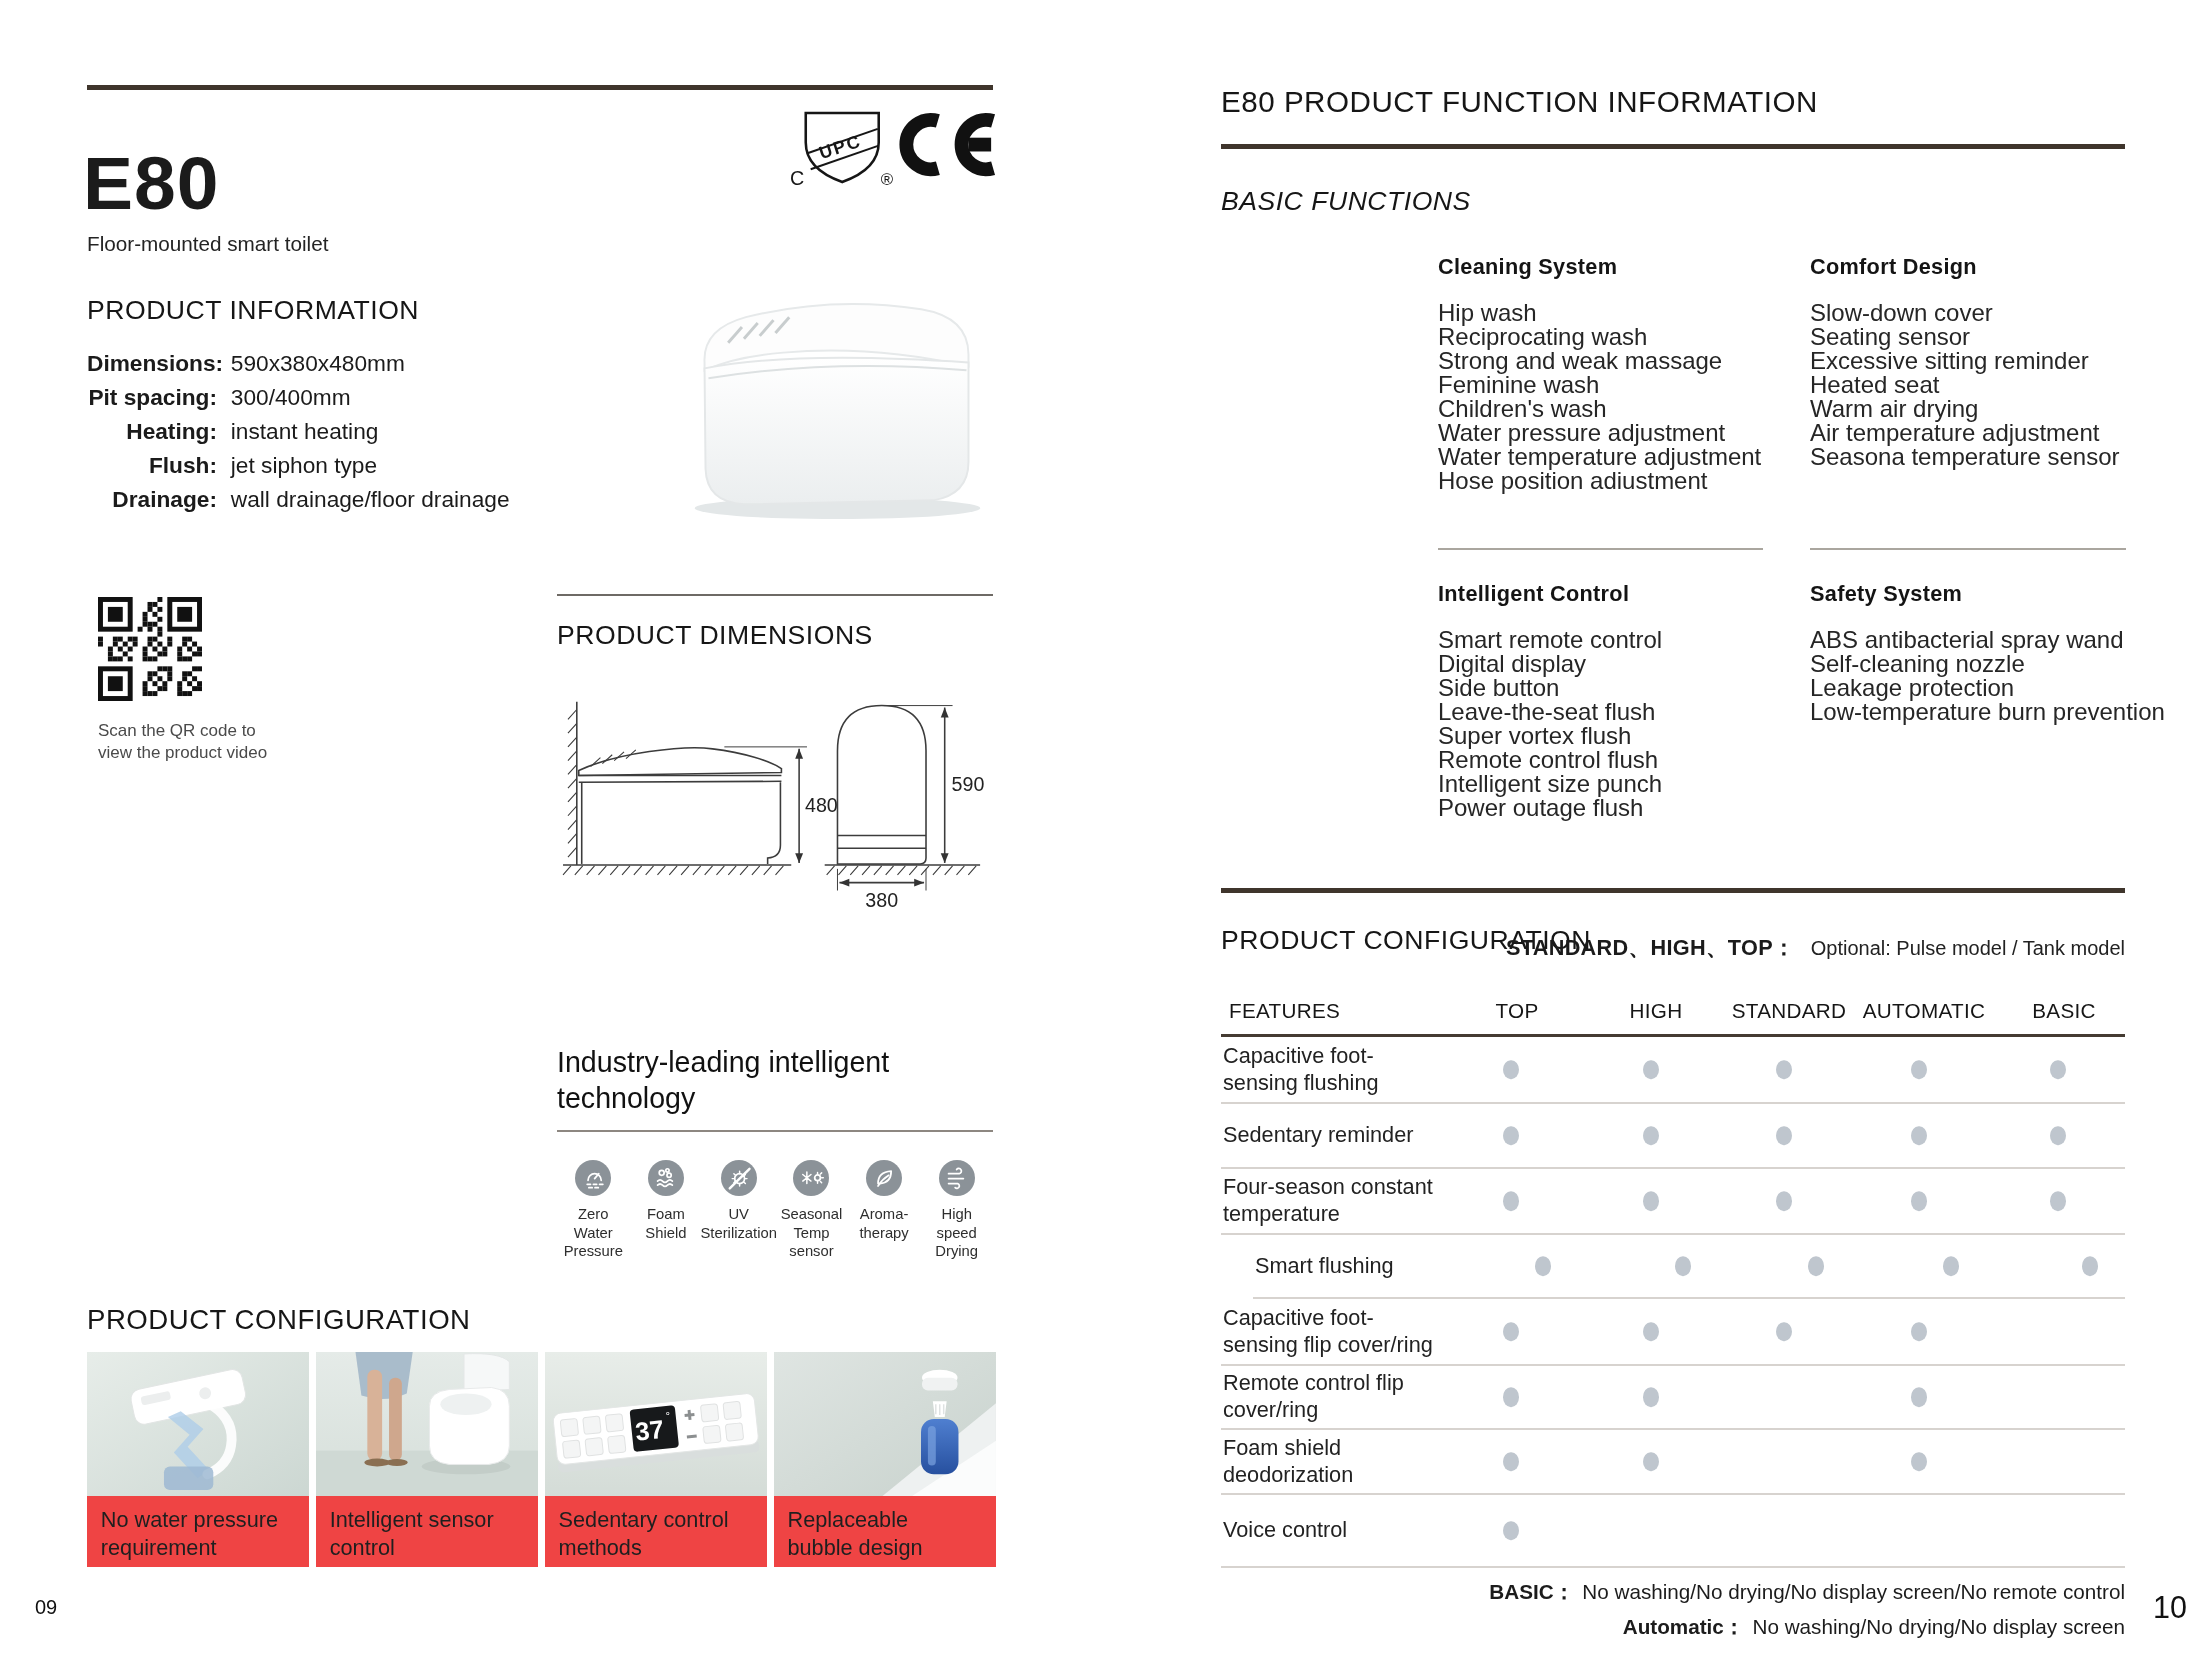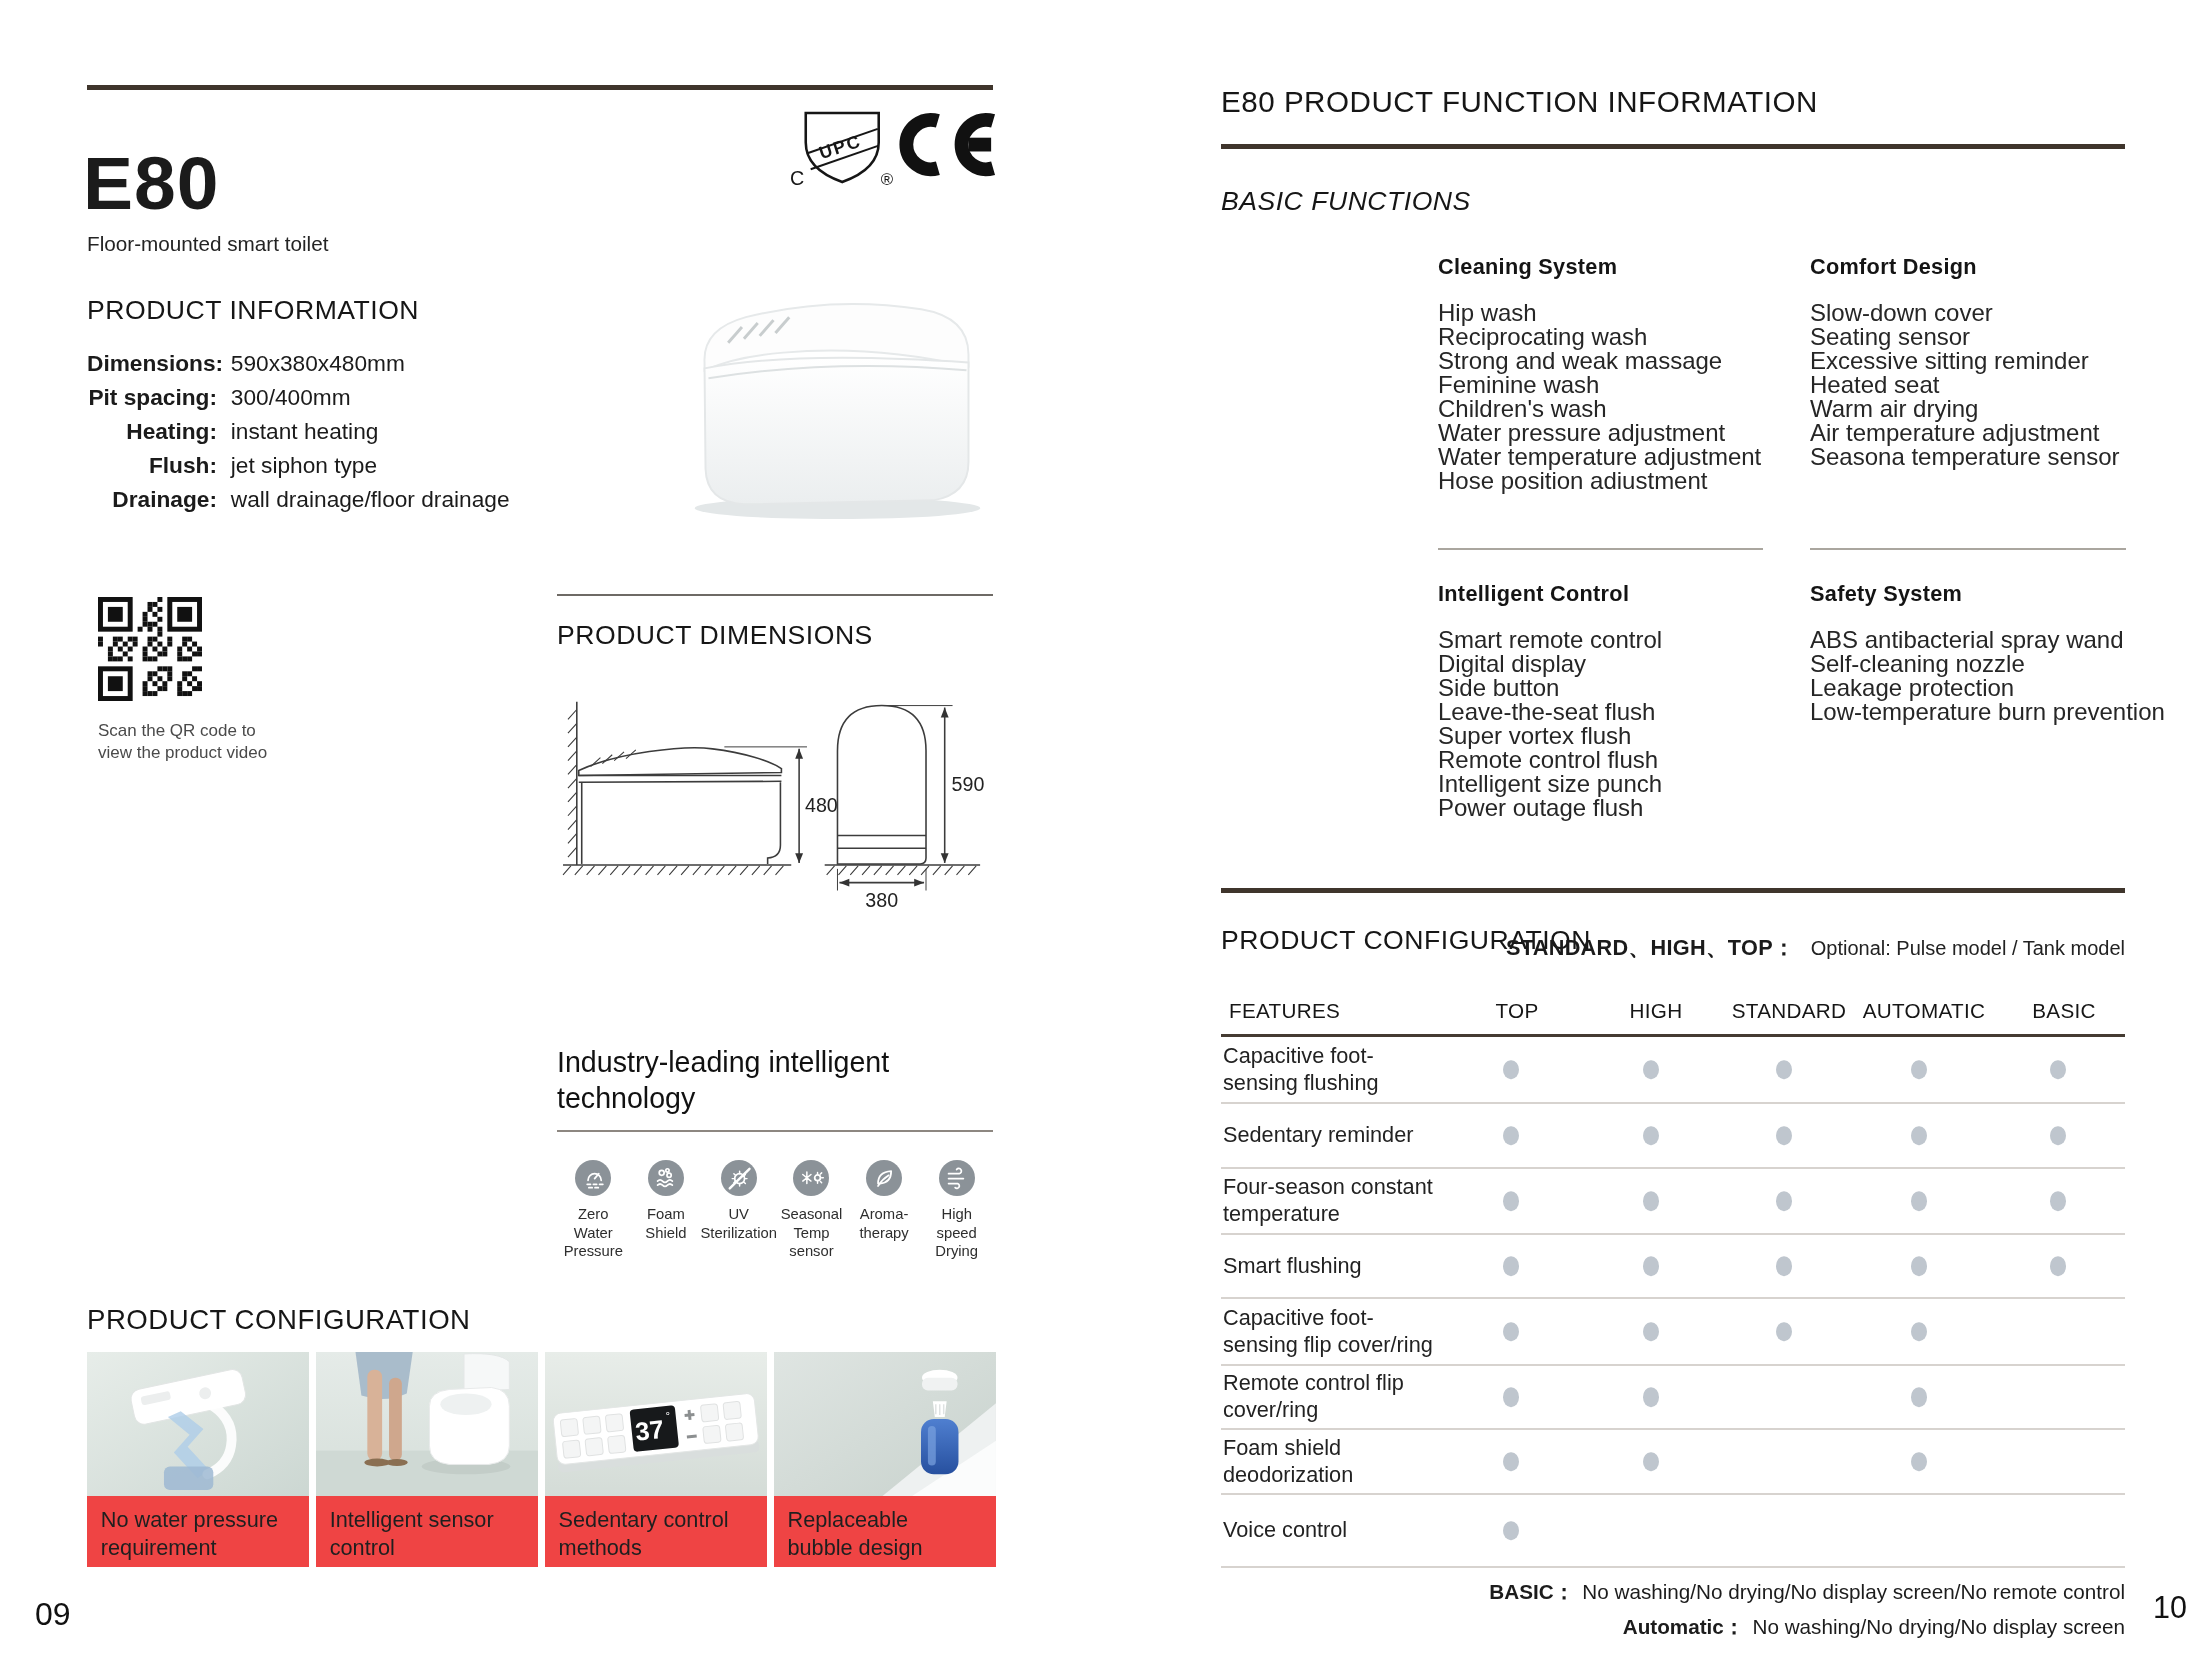--- a/index.html
+++ b/index.html
@@ -25,21 +25,21 @@
   #tech-rule{left:557px;top:1130px;width:436px;height:2px;background:#8d8781;}
   #tech-icons{left:557px;top:1160px;width:436px;display:flex;}
   .tech-icon{width:73px;display:flex;flex-direction:column;align-items:center;}
   .tech-circle{width:36px;height:36px;border-radius:50%;background:#8b9298;display:flex;align-items:center;justify-content:center;}
   .tech-label{margin-top:8.9px;font-size:14.8px;line-height:18.7px;text-align:center;color:#2e2e2e;}
   #left-config-heading{left:87px;top:1304px;font-size:27.6px;}
   #config-cards{left:87px;top:1352px;width:907px;display:flex;gap:6.9px;}
   .card{width:222px;}
   .card-image{height:144px;position:relative;overflow:hidden;background:#dde4e0;}
   .card-caption{height:61px;background:#ef4444;padding:9.9px 0 0 13.8px;font-size:21.7px;line-height:28.6px;color:#1f1f1f;}
-  #page-left-num{left:35px;top:1596px;font-size:32px;color:#111;}
+  #page-left-num{left:35px;top:1596px;font-size:20px;color:#111;}
   
   #right-heading{left:1221px;top:85px;font-size:29.6px;}
   #basic-heading{left:1221px;top:186px;font-size:26.6px;font-style:italic;}
   .func-group{position:absolute;width:355px;}
   .group-title{font-size:21.7px;font-weight:700;letter-spacing:0.3px;color:#141414;}
   .group-items{margin-top:20.7px;}
   .group-item{font-size:24px;line-height:24px;color:#262626;white-space:nowrap;}
   .group-divider{background:#aaa69f;height:2px;}
   #config-table-heading{left:1221px;top:925px;font-size:26.6px;}
   #config-subtitle{left:1221px;top:933px;width:904px;text-align:right;}
@@ -540,21 +540,21 @@
         <div class="t-feature">
           <div>Four-season constant</div>
           <div>temperature</div>
         </div>
         <span class="t-dot" style="left: 282px;"></span>
         <span class="t-dot" style="left: 422px;"></span>
         <span class="t-dot" style="left: 555px;"></span>
         <span class="t-dot" style="left: 690px;"></span>
         <span class="t-dot" style="left: 829px;"></span>
       </div>
-      <div class="t-row" style="height: 62px;">
+      <div class="t-row" style="height: 62px; margin-left: 32px;">
         <div class="t-feature">
           <div>Smart flushing</div>
         </div>
         <span class="t-dot" style="left: 282px;"></span>
         <span class="t-dot" style="left: 422px;"></span>
         <span class="t-dot" style="left: 555px;"></span>
         <span class="t-dot" style="left: 690px;"></span>
         <span class="t-dot" style="left: 829px;"></span>
       </div>
       <div class="t-row" style="height: 65px;">

